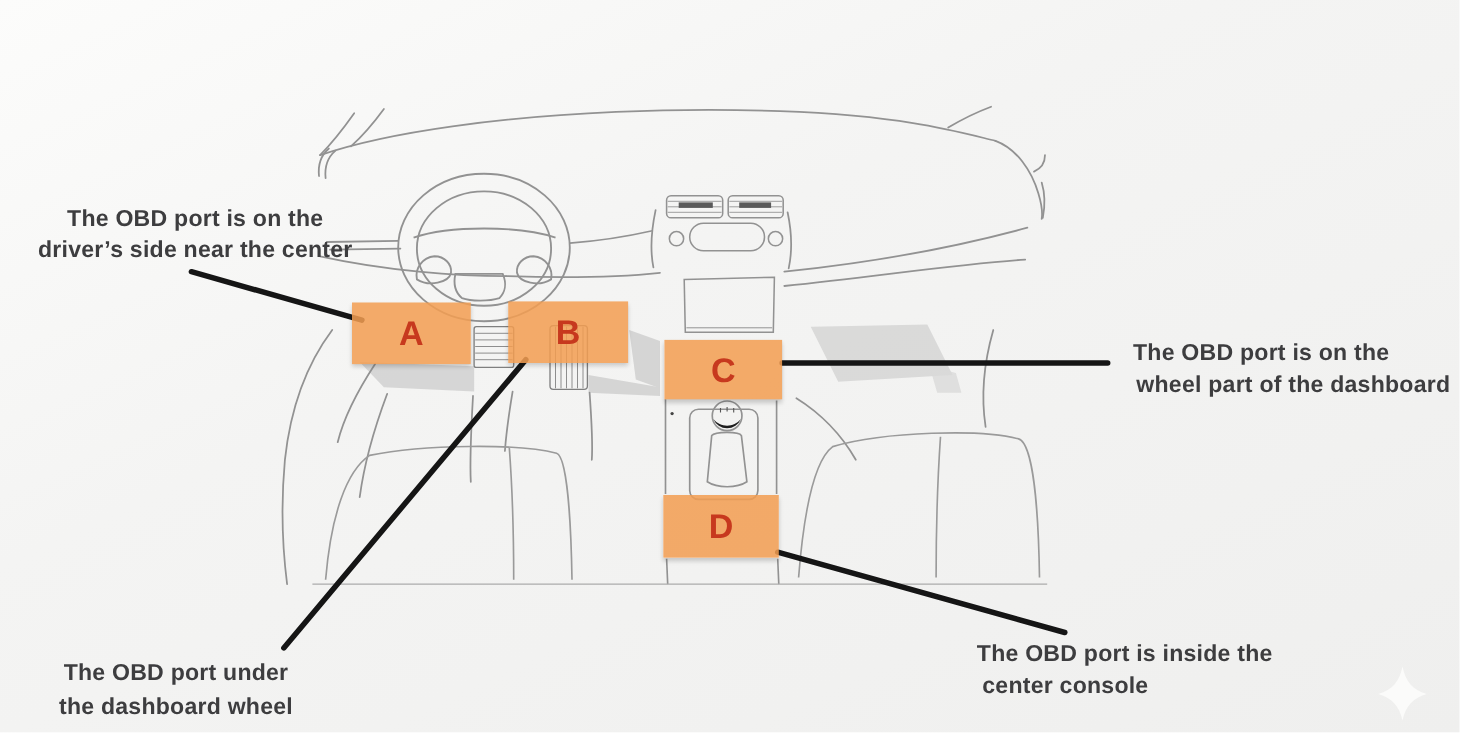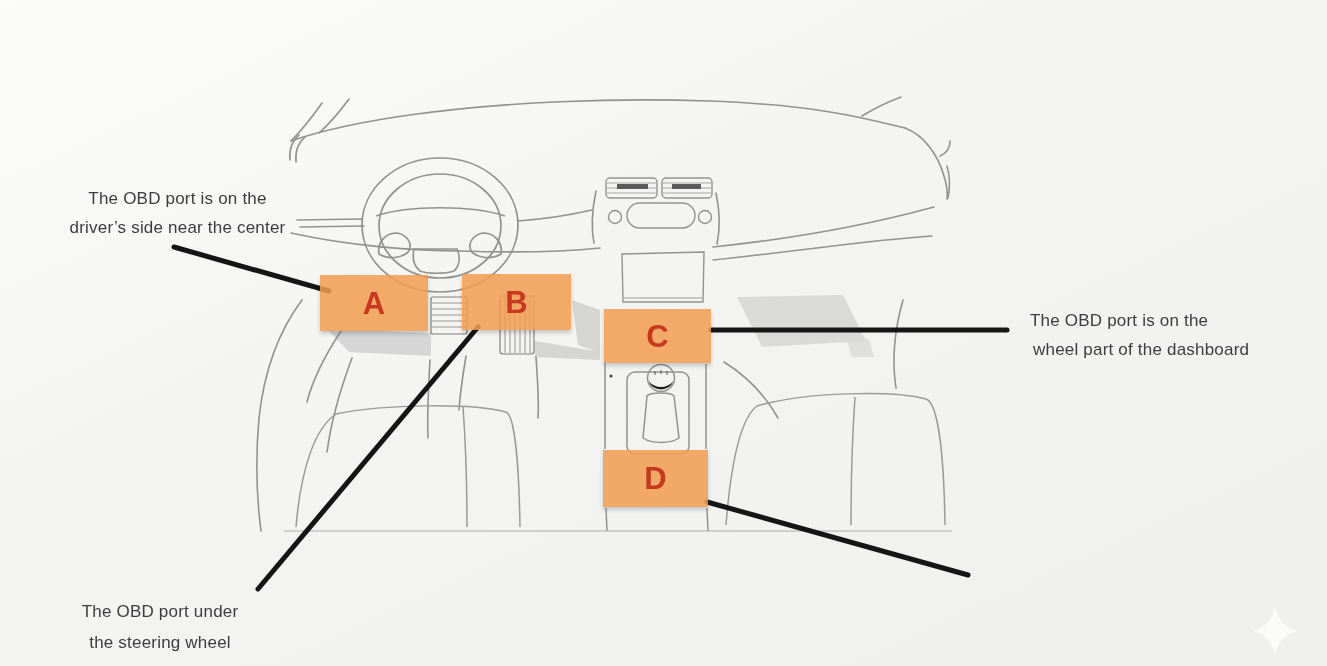--- a/index.html
+++ b/index.html
@@ -19,22 +19,23 @@
     cursor:pointer;
   }
   .zone-letter{
     color:#c7391e;
     font-size:31px;font-weight:700;line-height:1;
     user-select:none;
   }
   .annotation{
     position:absolute;
     color:#3d3d3f;
-    font-size:17px;line-height:29px;
+    font-size:21px;line-height:29px;
     letter-spacing:0.2px;
+    font-weight:bold;
   }
   .annotation.center{text-align:center;}
   .annotation.left{text-align:left;}
 </style>
 </head>
 <body>
 
 <div id="stage">
 
   <svg id="sketch" width="1327" height="666" viewBox="0 0 1327 666">
@@ -159,22 +160,26 @@
     <span class="zone-letter">D</span>
   </div>
 
   <div class="annotation center" style="left:25px;top:184px;width:305px;">
     <div>The OBD port is on the</div>
     <div>driver’s side near the center</div>
   </div>
 
   <div class="annotation center" style="left:45px;top:596px;width:230px;line-height:31px;">
     <div>The OBD port under</div>
-    <div>the steering wheel</div>
+    <div>the dashboard wheel</div>
   </div>
 
   <div class="annotation left" style="left:1030px;top:306px;width:297px;">
     <div>The OBD port is on the</div>
     <div style="padding-left:3px;">wheel part of the dashboard</div>
   </div>
 
+  <div class="annotation left" style="left:888px;top:580px;width:270px;">
+    <div>The OBD port is inside the</div>
+    <div style="padding-left:5px;">center console</div>
+  </div>
 
 </div>
 
 </body></html>

